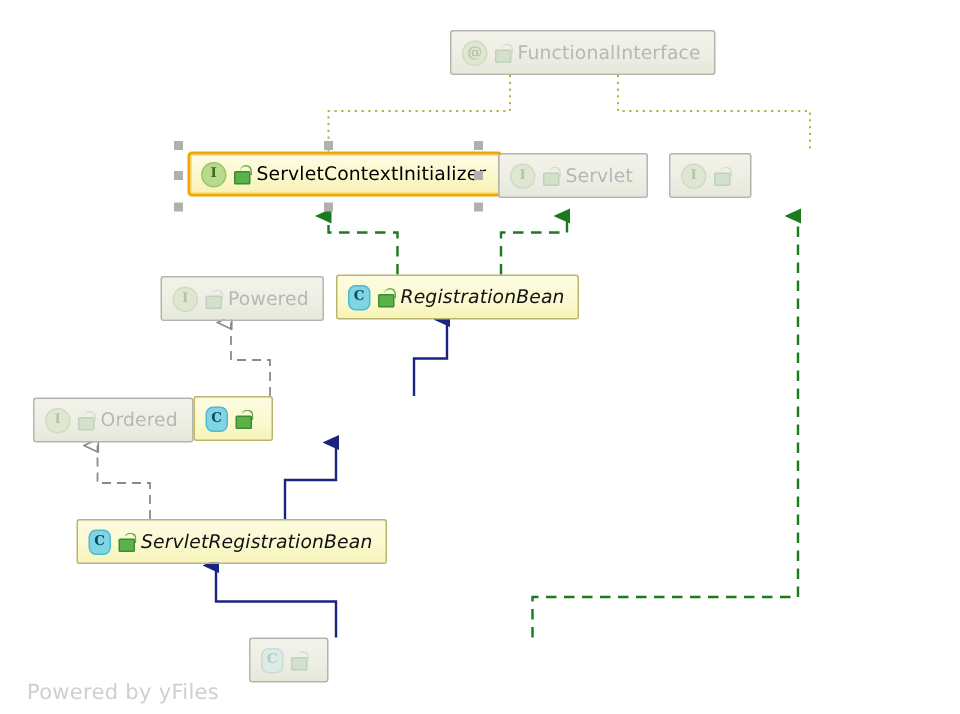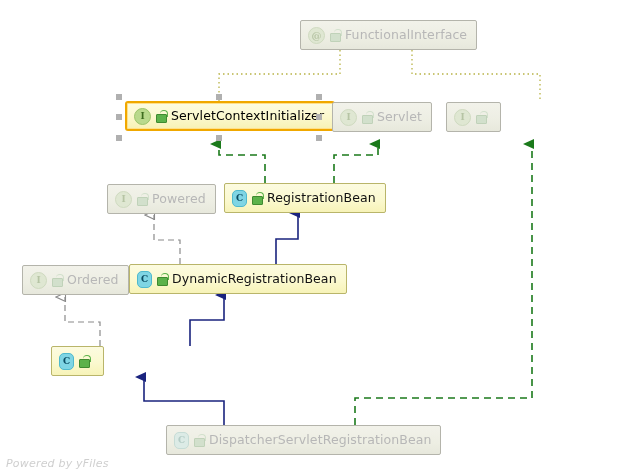--- a/index.html
+++ b/index.html
@@ -10,21 +10,21 @@
 
   
   .node{position:absolute;box-sizing:border-box;display:flex;align-items:center;
         height:30px;padding:0 9px 0 7px;border-radius:2px;white-space:nowrap;
         border:1px solid #a8a8a0;}
   .node .lbl{font-size:12.5px;letter-spacing:.1px;line-height:1;text-align:center;}
 
   
   .n-active{background:linear-gradient(to bottom,#fcfbe0 0%,#fbf9d0 55%,#f7f3b8 100%);
             border-color:#b9b56a;}
-  .n-active .lbl{color:#111111;}
+  .n-active .lbl{color:#111111;font-style:italic;}
 
   
   .n-dim{background:linear-gradient(to bottom,#f2f2ea 0%,#edeee3 60%,#e7e8dc 100%);
          border-color:#b4b4ab;}
   .n-dim .lbl{color:#b7b7b7;}
 
   
   .n-sel{background:linear-gradient(to bottom,#fdfce2 0%,#fbf8cc 55%,#f7f2b4 100%);
          border:2px solid #f0a800;border-radius:3px;
          box-shadow:0 0 0 1px #ffe08a inset;}
@@ -53,22 +53,22 @@
   .lock .shk{position:absolute;left:4px;top:0;width:7px;height:6px;
              border:1.6px solid #5cb24a;border-bottom:none;
              border-radius:4px 4px 0 0;border-left:none;}
   .lock.dim .body{background:#d2e0cc;border-color:#c0d2b9;}
   .lock.dim .shk{border-color:#d2e0cc;border-bottom:none;border-left:none;}
 
   
   .handle{position:absolute;width:6px;height:6px;background:#b0b0b0;}
 
   
-  #wm{position:absolute;left:6px;bottom:6px;font-size:11px;color:#cfcfcf;
-      letter-spacing:.2px;font-style:italic;}
+  #wm{position:absolute;left:18px;bottom:6px;font-size:14px;color:#cfcfcf;
+      letter-spacing:.2px;}
 </style>
 </head>
 <body>
 
 <div id="canvas">
 
   <svg id="edges" viewBox="0 0 640 476" xmlns="http://www.w3.org/2000/svg">
     <defs>
       <marker id="mGreen" markerWidth="12" markerHeight="12" refX="5" refY="9" orient="auto" markerUnits="userSpaceOnUse">
         <path d="M5,0 L10,11 L0,11 Z" fill="#1b7a1b"></path>
@@ -188,39 +188,38 @@
   </div>
 
   <div class="node n-active" style="left:129px;top:264px;">
     <span class="ico">
       <span class="badge-c">C</span>
     </span>
     <span class="lock">
       <span class="shk"></span>
         <span class="body"></span>
     </span>
-    <span class="lbl">DynamicRegistrationBean</span>
   </div>
 
   <div class="node n-active" style="left:51px;top:346px;">
     <span class="ico">
       <span class="badge-c">C</span>
     </span>
     <span class="lock">
       <span class="shk"></span>
         <span class="body"></span>
     </span>
+    <span class="lbl">ServletRegistrationBean</span>
   </div>
 
   <div class="node n-dim" style="left:166px;top:425px;">
     <span class="ico">
       <span class="badge-c dim">C</span>
     </span>
     <span class="lock dim">
       <span class="shk"></span>
         <span class="body"></span>
     </span>
-    <span class="lbl">DispatcherServletRegistrationBean</span>
   </div>
 
   <div id="wm">Powered by yFiles</div>
 
 </div>
 
 </body></html>

